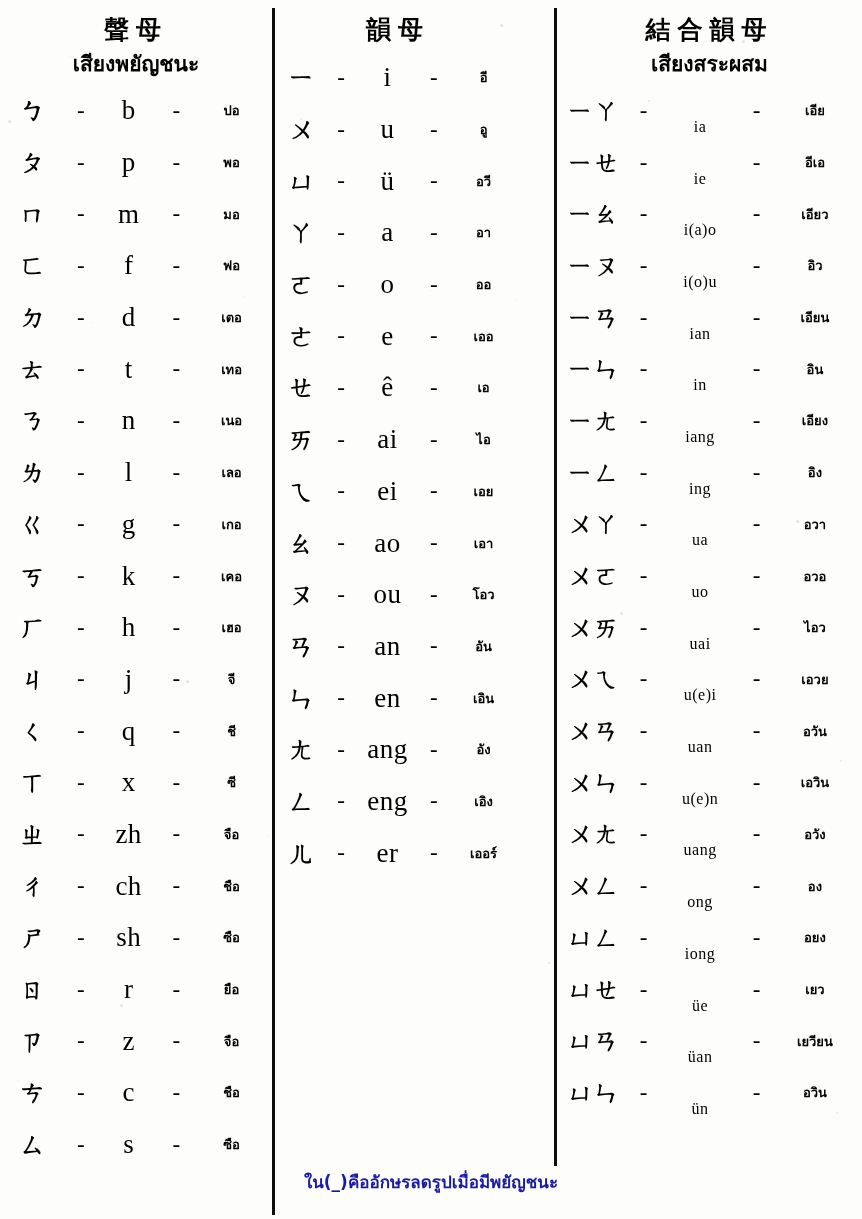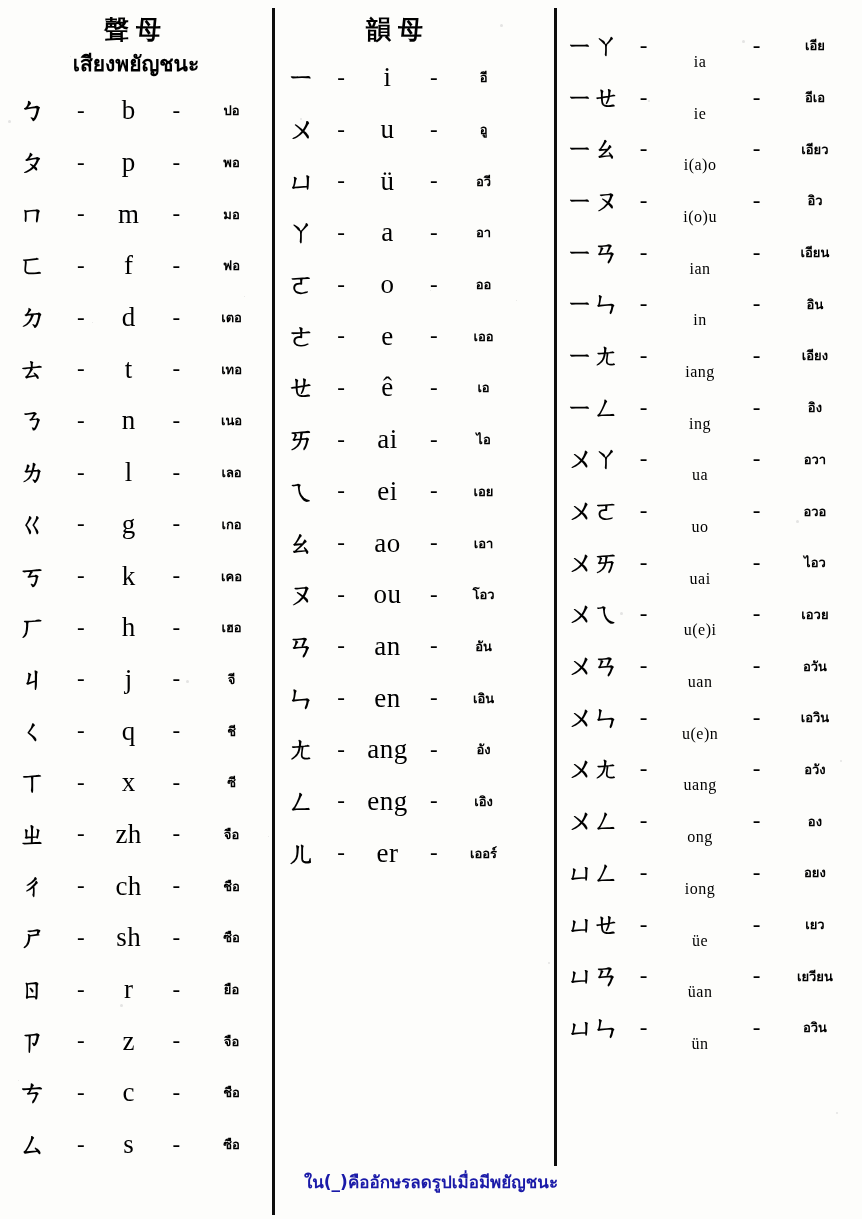--- a/index.html
+++ b/index.html
@@ -416,20 +416,22 @@
           <span class="cell-dash">-</span>
           <span class="cell-latin">er</span>
           <span class="cell-dash">-</span>
           <span class="cell-thai">เออร์</span>
         </div>
       </div>
   </div>
 
   <div class="column" id="column-compound">
     <div class="col-head">
+      <div class="head-cn">結合韻母</div>
+      <div class="head-th">เสียงสระผสม</div>
     </div>
     <div class="rows" id="rows-compound">
         <div class="row">
           <span class="cell-zhuyin">ㄧㄚ</span>
           <span class="cell-dash">-</span>
           <span class="cell-latin">ia</span>
           <span class="cell-dash">-</span>
           <span class="cell-thai">เอีย</span>
         </div>
         <div class="row">

